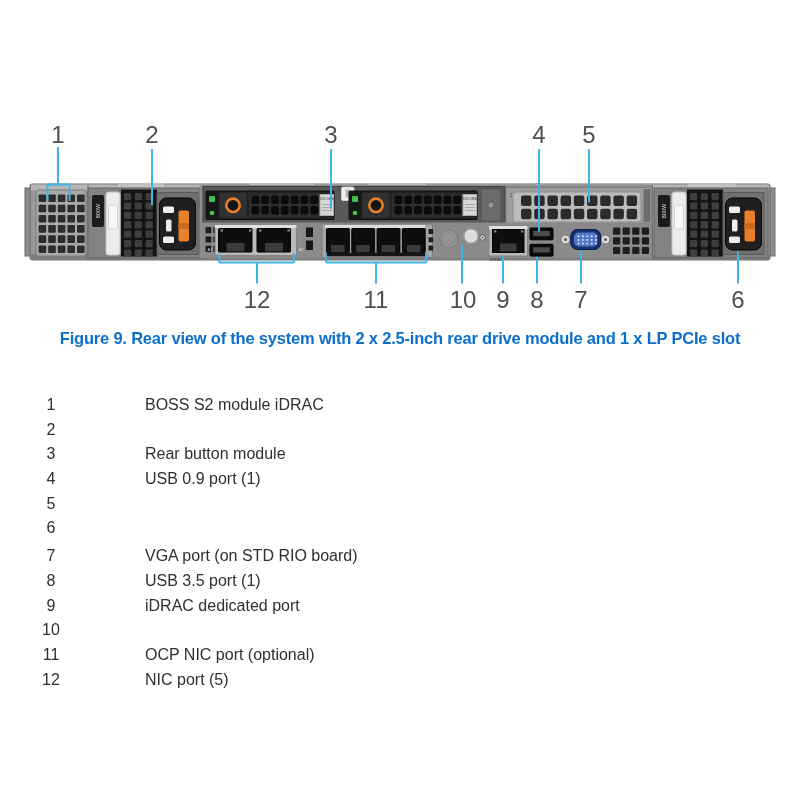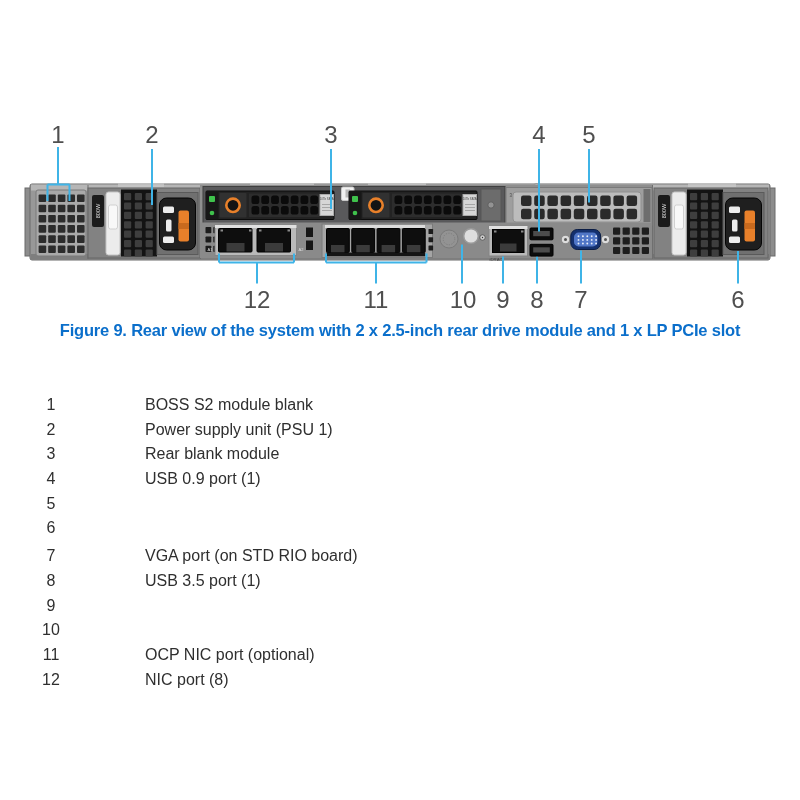--- a/index.html
+++ b/index.html
@@ -1,21 +1,21 @@
 <!DOCTYPE html>
 <html><head>
 <meta charset="utf-8">
 <style>
   html,body{margin:0;padding:0;background:#ffffff;}
   body{width:800px;height:800px;position:relative;font-family:"Liberation Sans",sans-serif;overflow:hidden;}
   .stage{position:absolute;inset:0;width:800px;height:800px;background:#fff;}
   svg{position:absolute;left:0;top:0;}
   svg text{font-family:"Liberation Sans",sans-serif;}
   .callout-num{font-size:24px;fill:#4f4f4f;}
-  .caption{position:absolute;top:321px;left:0;width:800px;text-align:center;
+  .caption{position:absolute;top:329px;left:0;width:800px;text-align:center;
            font-weight:bold;font-size:16.5px;letter-spacing:-0.2px;color:#0b6fcb;white-space:nowrap;}
   .legend{position:absolute;top:396px;left:36px;width:620px;color:#2f2f2f;font-size:16px;}
   .legend-row{display:flex;height:24.7px;align-items:flex-start;}
   .legend-row:nth-child(7){margin-top:3px;}
   .legend-num{width:30px;flex:none;text-align:center;}
   .legend-label{margin-left:79px;white-space:nowrap;}
 </style>
 </head>
 <body>
 
@@ -392,29 +392,28 @@
     <text class="callout-num" x="376" y="308" text-anchor="middle">11</text>
     <text class="callout-num" x="257" y="308" text-anchor="middle">12</text>
   </g>
 </svg>
 
 <div class="caption">Figure 9. Rear view of the system with 2 x 2.5-inch rear drive module and 1 x LP PCIe slot</div>
 
 <div class="legend">
   <div class="legend-row">
     <span class="legend-num">1</span>
-    <span class="legend-label">BOSS S2 module blank</span>
+    <span class="legend-label">BOSS S2 module iDRAC</span>
   </div>
   <div class="legend-row">
     <span class="legend-num">2</span>
-    <span class="legend-label">Power supply unit (PSU 1)</span>
   </div>
   <div class="legend-row">
     <span class="legend-num">3</span>
-    <span class="legend-label">Rear blank module</span>
+    <span class="legend-label">Rear button module</span>
   </div>
   <div class="legend-row">
     <span class="legend-num">4</span>
     <span class="legend-label">USB 0.9 port (1)</span>
   </div>
   <div class="legend-row">
     <span class="legend-num">5</span>
   </div>
   <div class="legend-row">
     <span class="legend-num">6</span>
@@ -422,27 +421,28 @@
   <div class="legend-row">
     <span class="legend-num">7</span>
     <span class="legend-label">VGA port (on STD RIO board)</span>
   </div>
   <div class="legend-row">
     <span class="legend-num">8</span>
     <span class="legend-label">USB 3.5 port (1)</span>
   </div>
   <div class="legend-row">
     <span class="legend-num">9</span>
+    <span class="legend-label">iDRAC dedicated port</span>
   </div>
   <div class="legend-row">
     <span class="legend-num">10</span>
   </div>
   <div class="legend-row">
     <span class="legend-num">11</span>
     <span class="legend-label">OCP NIC port (optional)</span>
   </div>
   <div class="legend-row">
     <span class="legend-num">12</span>
-    <span class="legend-label">NIC port (8)</span>
+    <span class="legend-label">NIC port (5)</span>
   </div>
 </div>
 
 </div>
 
 </body></html>

